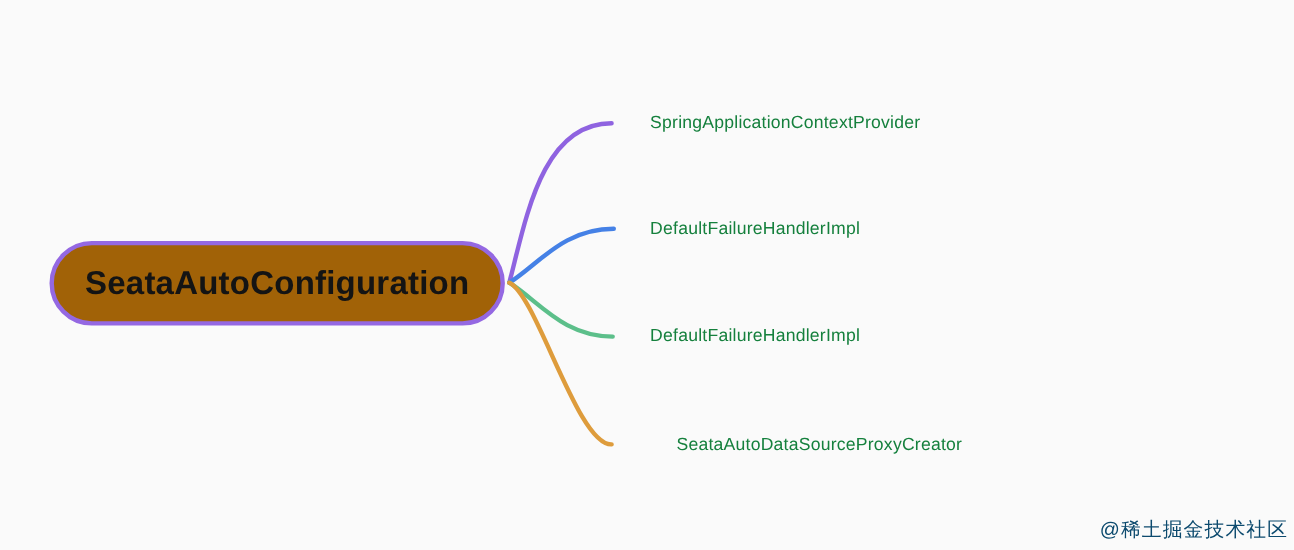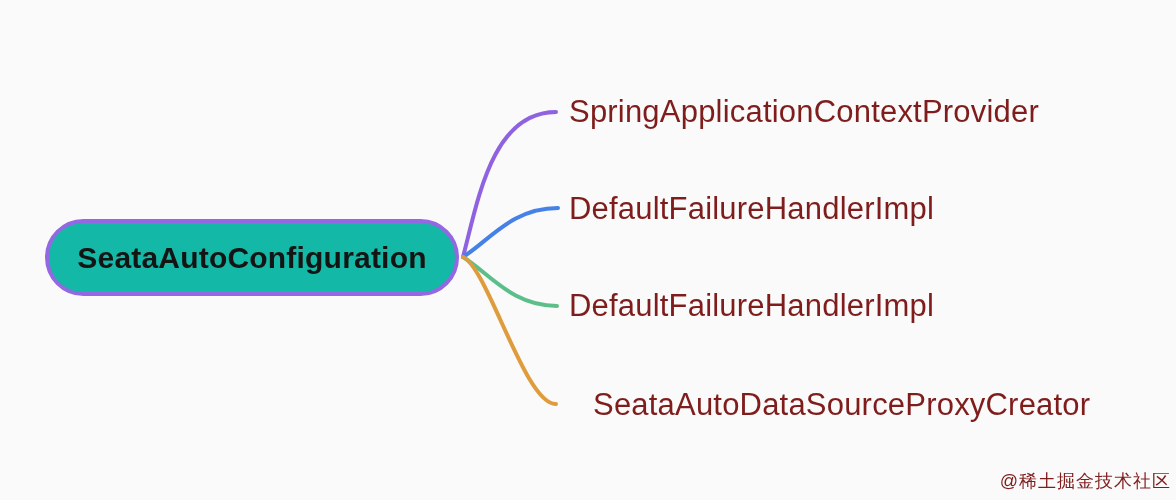--- a/index.html
+++ b/index.html
@@ -35,55 +35,55 @@
     align-items: center;
     justify-content: center;
     font-size: 30px;
     font-weight: 600;
     color: #141414;
     letter-spacing: 0.2px;
     cursor: pointer;
   }
   .branch-label {
     position: absolute;
-    left: 569px;
+    left: 591px;
     height: 30px;
     line-height: 30px;
-    font-size: 31px;
-    color: #7f1d1d;
+    font-size: 16px;
+    color: #15803d;
     letter-spacing: 0.2px;
     white-space: nowrap;
     cursor: pointer;
   }
   .branch-label.b0 { top: 97px; }
   .branch-label.b1 { top: 194px; }
   .branch-label.b2 { top: 291px; }
   .branch-label.b3 { top: 390px; margin-left: 24px; }
   .watermark {
     position: absolute;
     right: 5px;
     bottom: 7px;
     font-size: 18px;
-    color: #7f1d1d;
+    color: #0c4a6e;
     letter-spacing: 1px;
   }
 </style>
 </head>
 <body>
 
 <div class="canvas" style="background: rgb(250, 250, 250);">
 
   <svg class="edges" viewBox="0 0 1176 500" xmlns="http://www.w3.org/2000/svg">
     <path d="M 463 257 C 478 200 492 112 556 112" stroke="#8f63e0"></path>
     <path d="M 463 257 C 490 240 512 208 558 208" stroke="#4581e6"></path>
     <path d="M 463 257 C 490 274 512 306 557 306" stroke="#5cbf8a"></path>
     <path d="M 463 257 C 488 268 525 405 556 404" stroke="#de9c3c"></path>
   </svg>
 
-  <div class="root-node" style="border-color: rgb(148, 104, 226); background: #14b8a6; color: rgb(20, 20, 20);">
+  <div class="root-node" style="border-color: rgb(148, 104, 226); background: #a16207; color: rgb(20, 20, 20);">
     <span>SeataAutoConfiguration</span>
   </div>
 
   <div class="branch-label b0">SpringApplicationContextProvider</div>
 
   <div class="branch-label b1">DefaultFailureHandlerImpl</div>
 
   <div class="branch-label b2">DefaultFailureHandlerImpl</div>
 
   <div class="branch-label b3">SeataAutoDataSourceProxyCreator</div>

